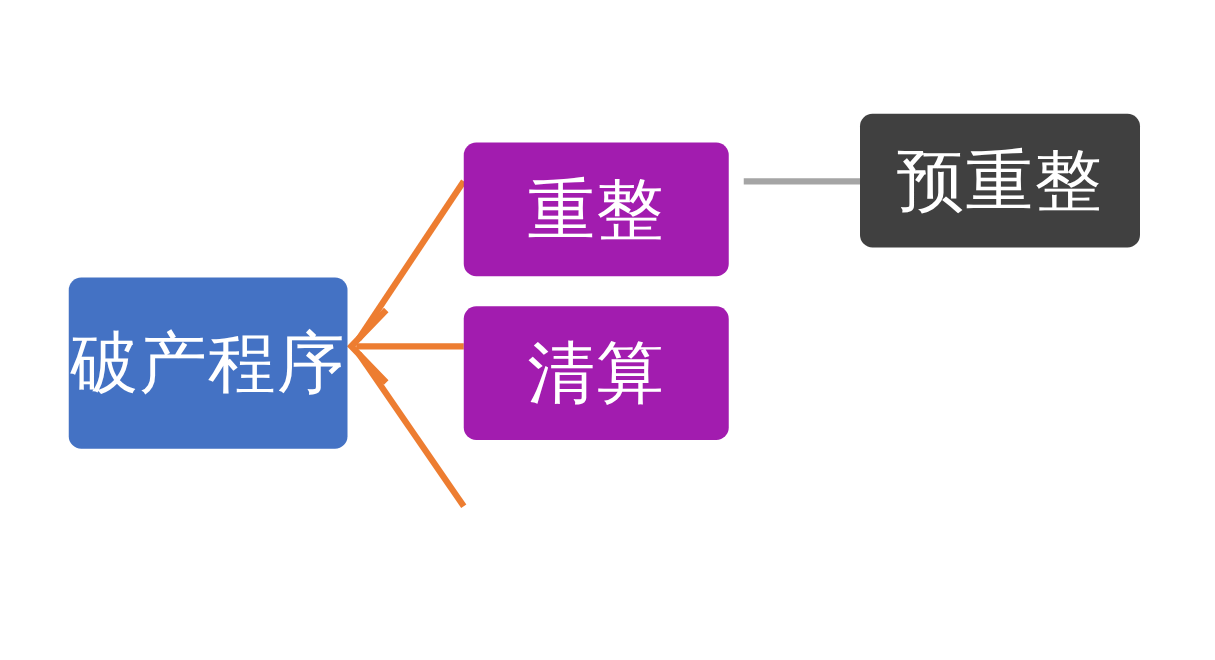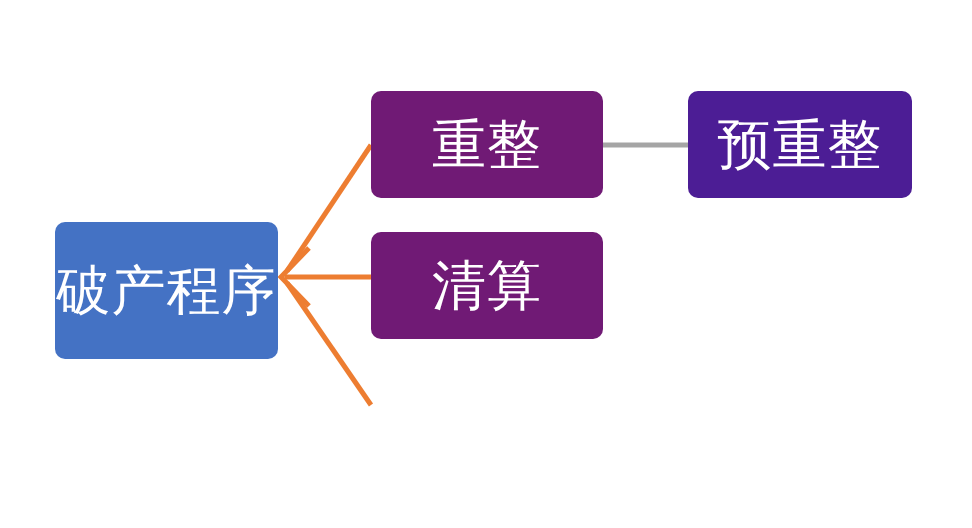--- a/index.html
+++ b/index.html
@@ -49,37 +49,38 @@
     width: 223px;
     height: 137px;
     background: #4472C4;
   }
   #node-root .node-label {
     font-size: 54px;
   }
   
   .node-branch {
     left: 371px;
-    width: 232px;
+    width: 212px;
     height: 107px;
-    background: #701a75;
+    background: #a21caf;
+    margin-top: 23px;
   }
   .node-branch .node-label {
     font-size: 54px;
   }
   #node-branch-0 { top: 91px; }
-  #node-branch-1 { top: 232px; }
+  #node-branch-1 { top: 222px; }
   #node-branch-2 { top: 352px; }
   
   #node-leaf-0 {
     left: 688px;
     top: 91px;
     width: 224px;
     height: 107px;
-    background: #4c1d95;
+    background: #404040;
   }
   #node-leaf-0 .node-label {
     font-size: 54px;
   }
 </style>
 </head>
 <body>
 
 <div id="canvas">
 

